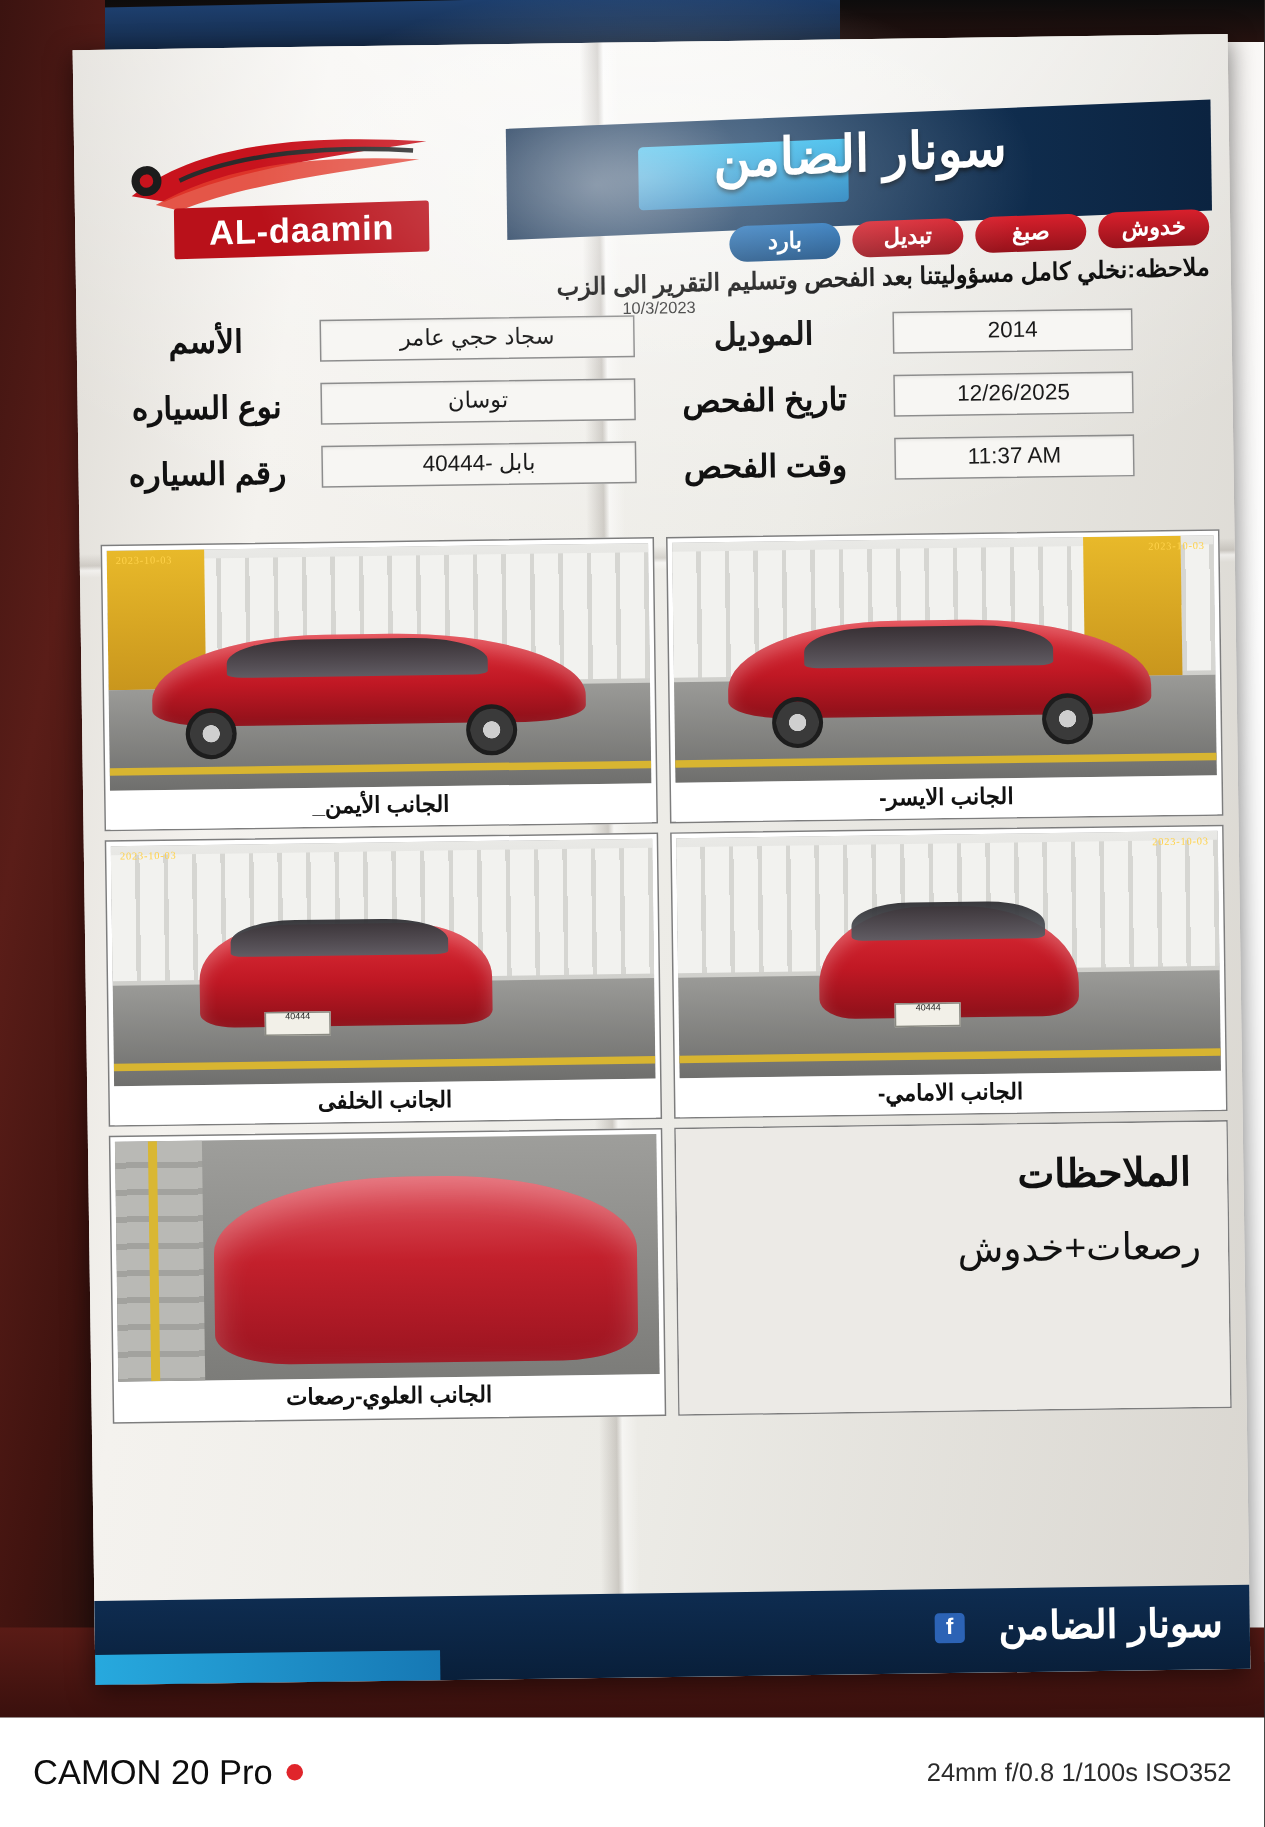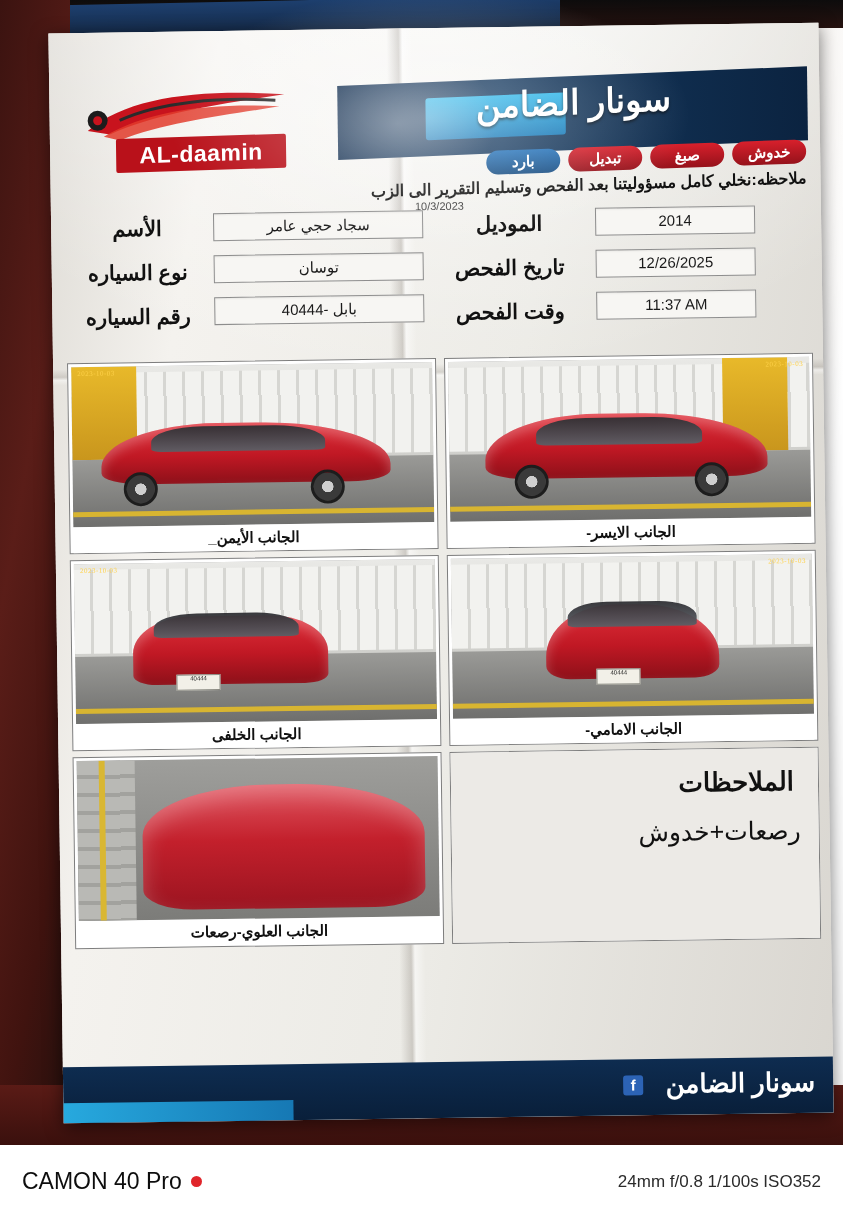--- a/index.html
+++ b/index.html
@@ -460,19 +460,19 @@
         <div class="fb-fb">f</div>
         <div class="footer-cyan"></div>
       </div>
 
       <div class="glare"></div>
     </div>
   </div>
 
   <div class="infobar">
     <div class="cam-left">
-      <span class="cam-name">CAMON 40 Pro</span>
+      <span class="cam-name">CAMON 20 Pro</span>
       <span class="rec-dot"></span>
     </div>
     <div class="cam-right">24mm f/0.8 1/100s ISO352</div>
   </div>
 
 </div>
 
 </body></html>

